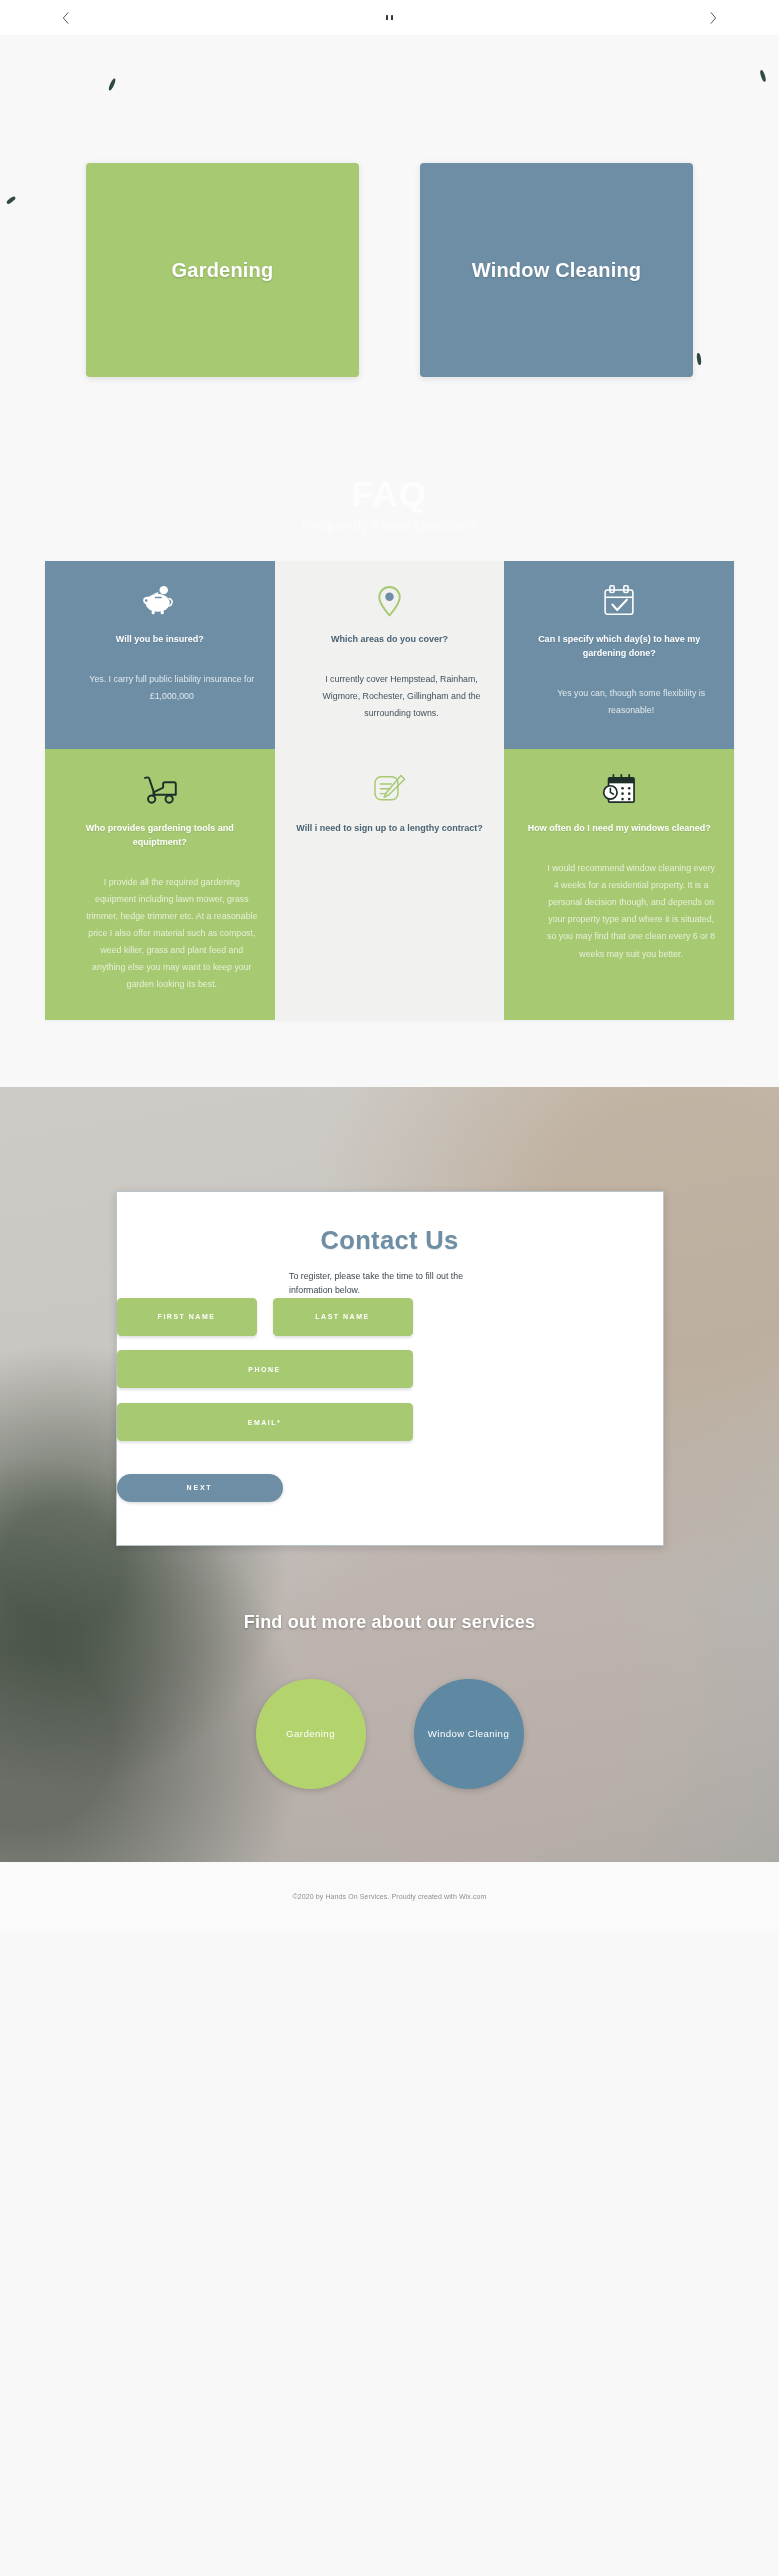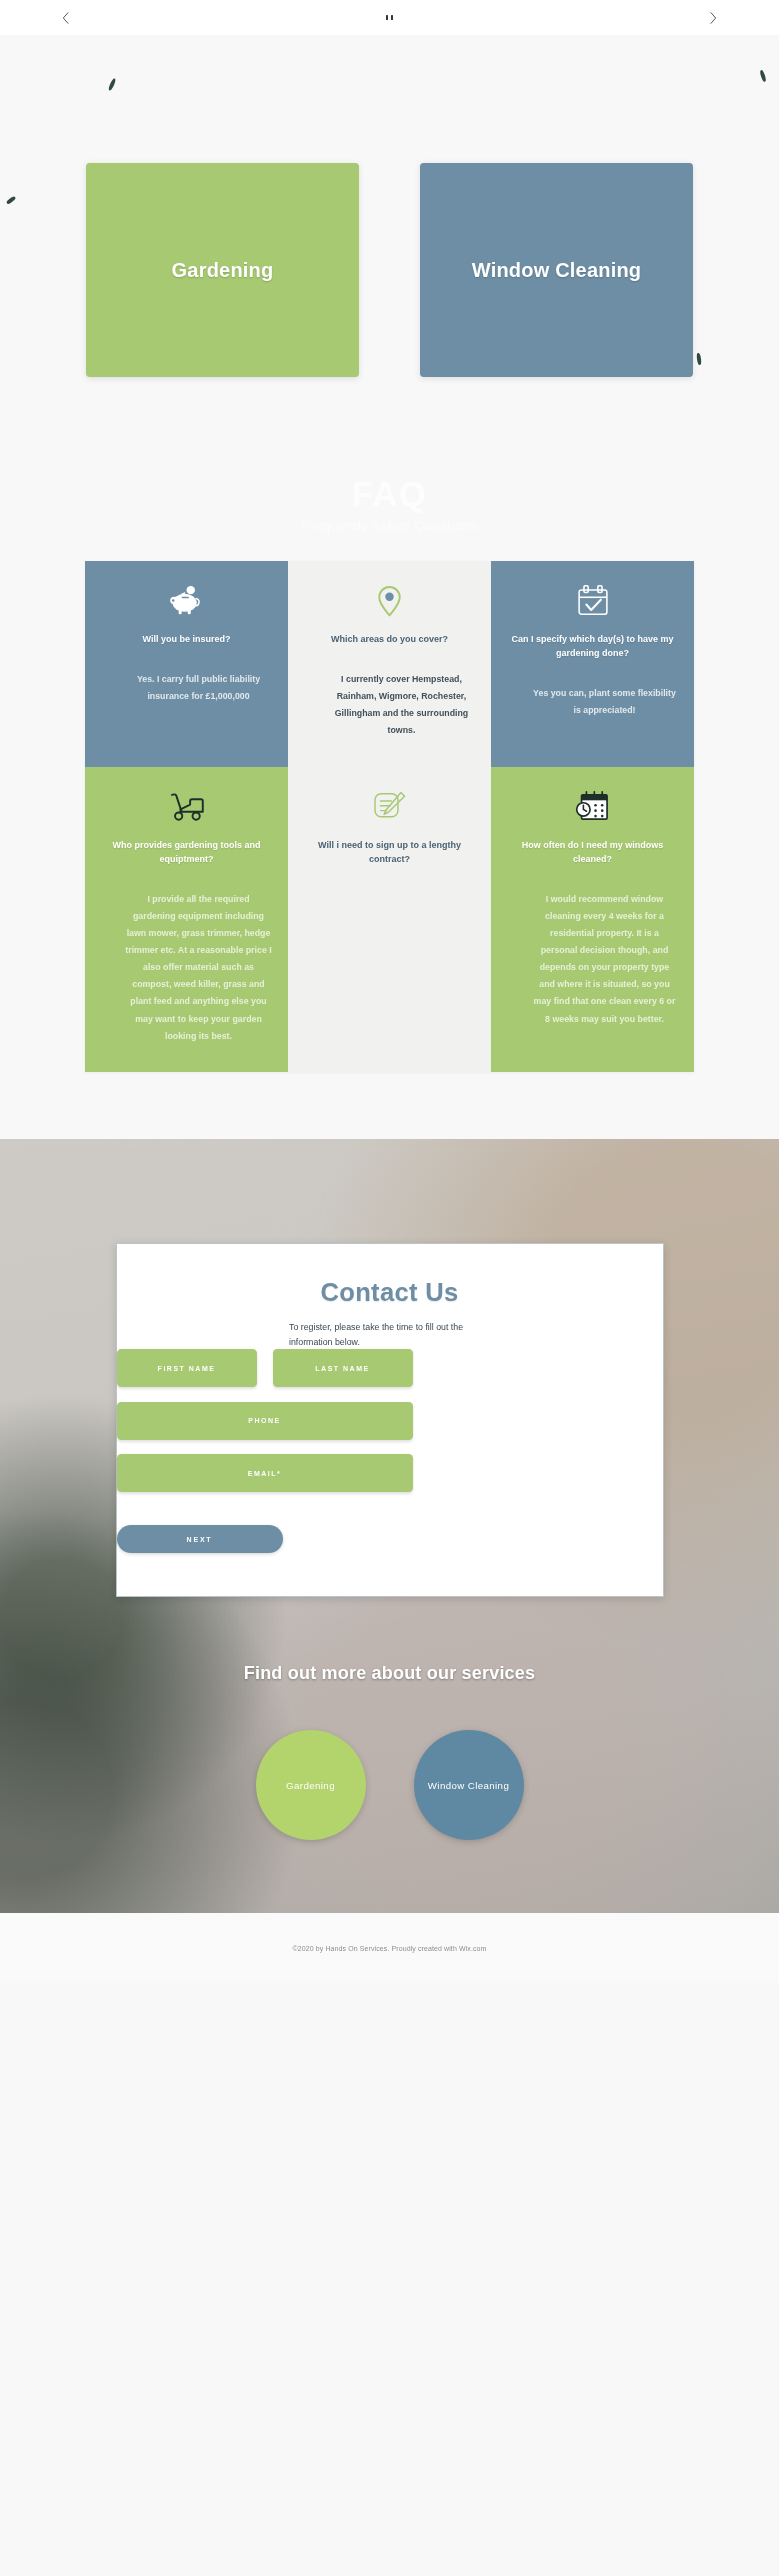--- a/index.html
+++ b/index.html
@@ -66,21 +66,21 @@
   }
   .faq-heading{
     font-size:35px;font-weight:700;letter-spacing:1.2px;
     color:#ffffff;opacity:.72;
   }
   .faq-sub{
     font-size:13.4px;color:#ffffff;opacity:.55;margin-top:3.7px;letter-spacing:0.3px;
   }
 
   .faq-grid{
-    width:609px;margin:0 auto;
+    width:689px;margin:0 auto;
     display:grid;grid-template-columns:repeat(3,1fr);
     background:#f1f1ef;
     box-shadow:0 0.6px 3.7px rgba(0,0,0,.05);
   }
   .faq-cell{
     padding:18px 16px 27px;
     display:flex;flex-direction:column;align-items:center;
     text-align:center;
   }
   .faq-cell.blue{background:#6d8ea4;}
@@ -88,21 +88,21 @@
   .faq-cell.light{background:#f1f1ef;}
   .faq-icon{height:45px;display:flex;align-items:center;justify-content:center;margin-bottom:9.7px;}
   .faq-icon svg{display:block;}
   .faq-q{
     font-size:9px;font-weight:700;line-height:1.52;margin-bottom:24px;
   }
   .faq-cell.blue .faq-q,
   .faq-cell.green .faq-q{color:#ffffff;text-shadow:0 0.6px 1.2px rgba(0,0,0,.12);}
   .faq-cell.light .faq-q{color:#4a6374;}
   .faq-a{
-    font-size:8.8px;line-height:1.95;font-weight:700;margin-left:24px;
+    font-size:8.8px;line-height:1.95;font-weight:400;margin-left:24px;
   }
   .faq-cell.blue .faq-a{color:rgba(255,255,255,.80);}
   .faq-cell.green .faq-a{color:rgba(255,255,255,.72);}
   .faq-cell.light .faq-a{color:#42505a;}
 
   
   .contact-section{
     position:relative;padding:104px 0 73px;overflow:hidden;
     background:
       radial-gradient(circle at 8% 62%, rgba(40,55,40,.55) 0 7%, rgba(40,55,40,0) 26%),
@@ -250,21 +250,21 @@
       <div class="faq-icon">
         <svg width="34" height="35" viewBox="0 0 56 58">
           <rect x="5" y="10" width="46" height="40" rx="3.5" fill="none" stroke="#ffffff" stroke-width="2.6"></rect>
           <line x1="5" y1="22" x2="51" y2="22" stroke="#ffffff" stroke-width="2.6"></line>
           <rect x="13" y="3" width="7" height="11" rx="2" fill="none" stroke="#ffffff" stroke-width="2.6"></rect>
           <rect x="36" y="3" width="7" height="11" rx="2" fill="none" stroke="#ffffff" stroke-width="2.6"></rect>
           <polyline points="17,34 25,43 41,26" fill="none" stroke="#ffffff" stroke-width="3.4" stroke-linecap="round" stroke-linejoin="round"></polyline>
         </svg>
       </div>
       <div class="faq-q">Can I specify which day(s) to have my gardening done?</div>
-      <div class="faq-a">Yes you can, plant some flexibility is appreciated!</div>
+      <div class="faq-a">Yes you can, though some flexibility is reasonable!</div>
     </div>
 
     <div class="faq-cell green">
       <div class="faq-icon">
         <svg width="41" height="32" viewBox="0 0 68 52">
           <path d="M10 6 q7 -3 8 4 L26 34" fill="none" stroke="#1d2f28" stroke-width="3.2" stroke-linecap="round" stroke-linejoin="round"></path>
           <path d="M24 30 L40 22 L40 16 q0 -3 3 -3 L58 13 q3 0 3 3 L61 34 L24 34 Z" fill="none" stroke="#1d2f28" stroke-width="3.2" stroke-linejoin="round"></path>
           <circle cx="21" cy="41" r="6" fill="none" stroke="#1d2f28" stroke-width="3.2"></circle>
           <circle cx="50" cy="41" r="6" fill="none" stroke="#1d2f28" stroke-width="3.2"></circle>
         </svg>

